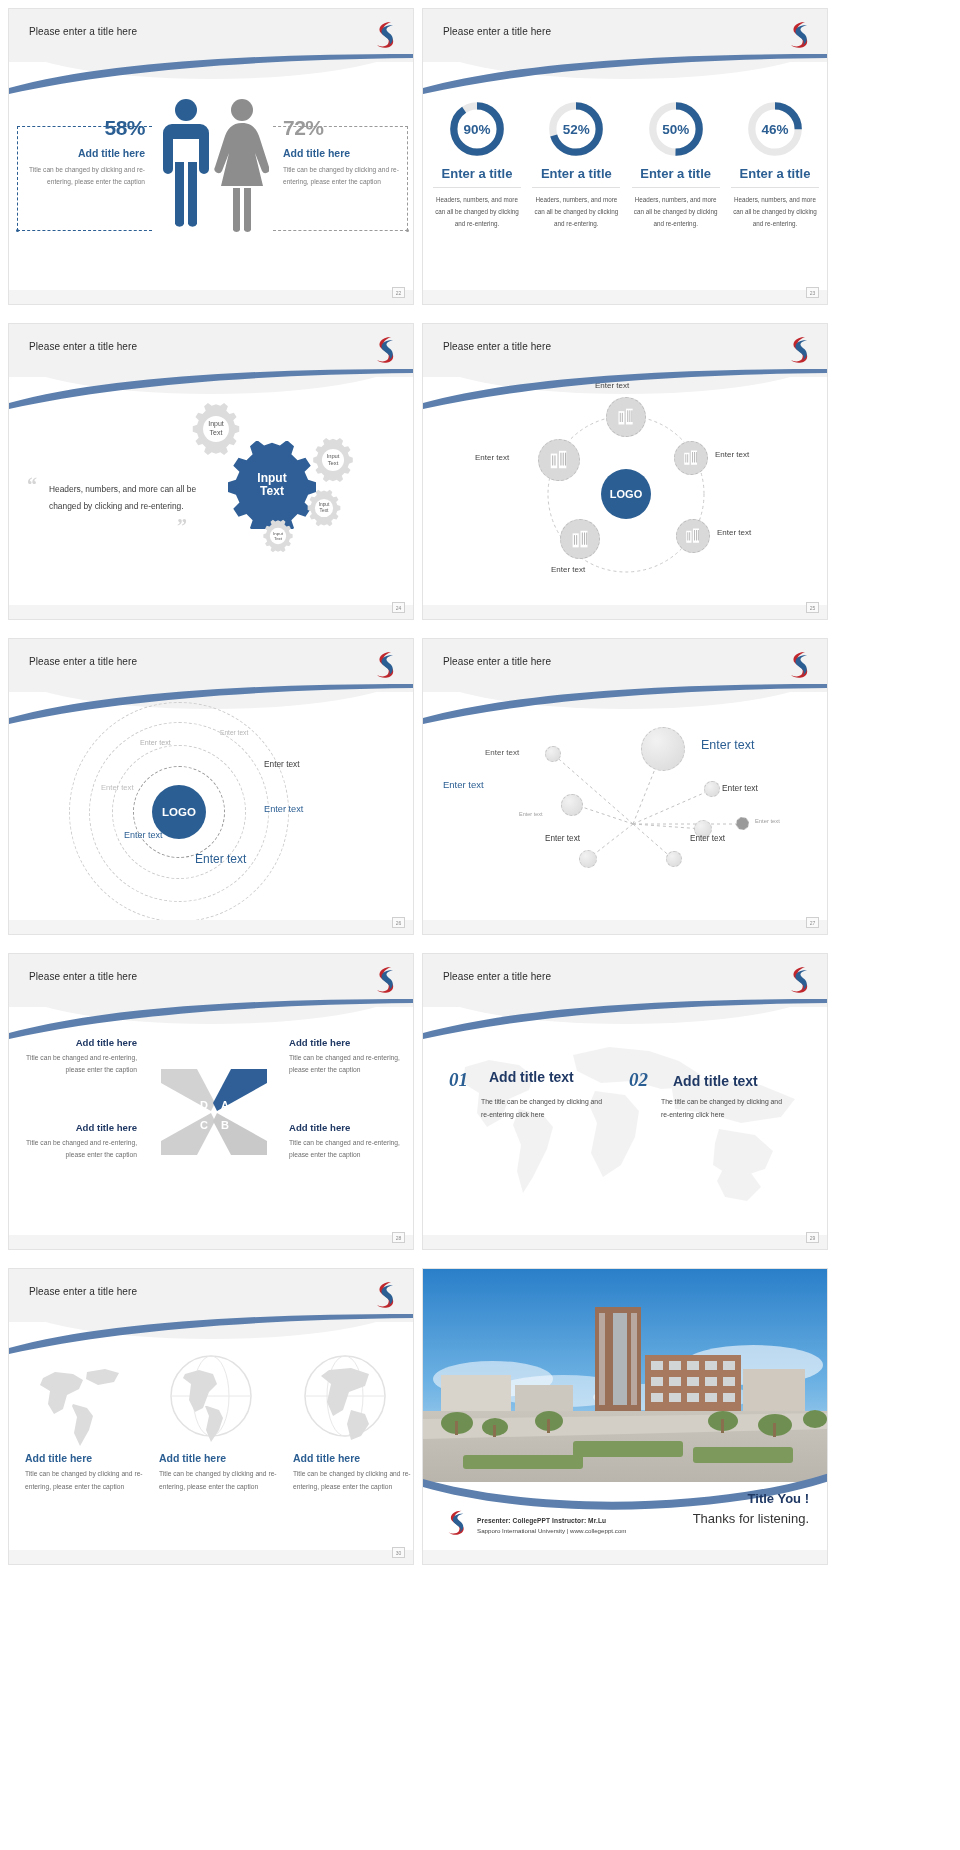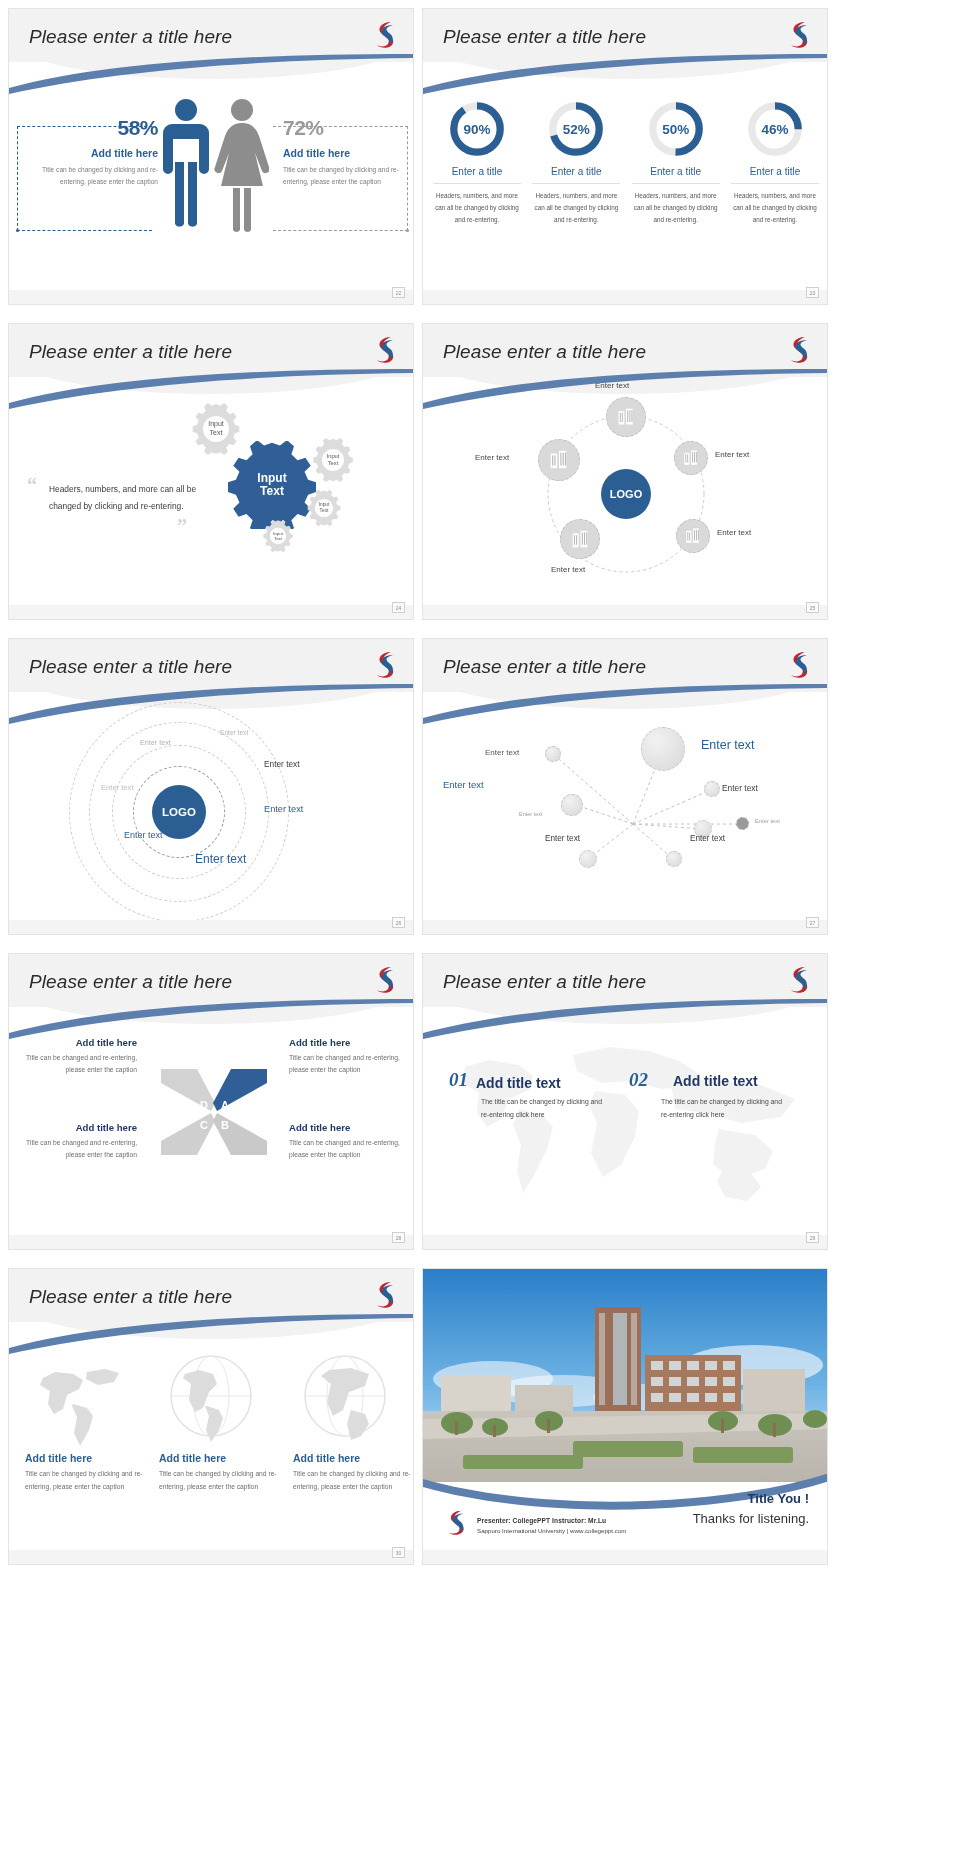--- a/index.html
+++ b/index.html
@@ -29,62 +29,61 @@
     position:absolute; left:0; top:0; width:100%; height:53px;
     background:#f2f2f2;
   }
   .hdr-curve {
     position:absolute; left:0; top:30px; width:100%; height:40px;
     background:#f2f2f2;
     border-radius: 0 0 50% 50% / 0 0 100% 100%;
   }
   .title {
     position:absolute; left:20px; top:17px;
-    font-size:19px; color:#2b2b2b; letter-spacing:.1px;
+    font-size:10px; color:#2b2b2b; letter-spacing:.1px;
     z-index:5;
-    font-style:italic;
   }
   .logo { position:absolute; right:14px; top:10px; width:28px; height:30px; z-index:6;}
   .swoosh {
     position:absolute; left:0; top:45px; width:100%; height:40px; z-index:2;
     overflow:hidden;
   }
   .swoosh svg{display:block;}
   .pnum {
     position:absolute; right:8px; bottom:6px;
     width:13px;height:11px; border:1px solid #cfcfcf; background:#fafafa;
     font-size:5px; color:#8e8e8e; text-align:center; line-height:10px; z-index:9;
   }
   .footbar{
     position:absolute; left:0; bottom:0; width:100%; height:14px; background:#f4f4f4;
   }
   .body { position:absolute; left:0; top:55px; width:100%; bottom:14px; }
 
   
   .s1-left, .s1-right { position:absolute; top:52px; width:118px;}
-  .s1-left{ left:31px; text-align:right;}
+  .s1-left{ left:18px; text-align:right;}
   .s1-right{ left:274px; text-align:left;}
   .pct { font-size:21px; font-weight:bold; letter-spacing:-.5px;}
   .pct.blue{color:#2b5e92;} .pct.gray{color:#9a9a9a;}
   .addt { font-size:10.5px; font-weight:bold; color:#2b5e92; margin-top:7px;}
   .capt { font-size:6.6px; color:#7d7d7d; line-height:1.75; margin-top:5px;}
   .dashbox{ position:absolute; left:8px; top:62px; width:135px; height:105px;
     border:1px dashed #2b5e92; border-right:none; }
   .dashbox2{ position:absolute; left:264px; top:62px; width:135px; height:105px;
     border:1px dashed #9a9a9a; border-left:none; }
   .dot{position:absolute;width:3px;height:3px;border-radius:50%;}
   .figs{position:absolute; left:150px; top:32px; width:110px; height:170px;}
 
   
   .donuts{position:absolute; left:10px; top:36px; width:386px; display:flex; justify-content:space-between;}
   .dcol{width:88px; text-align:center;}
   .dring{position:relative;width:58px;height:58px;margin:0 auto;}
   .dring .dv{position:absolute;inset:0;display:flex;align-items:center;justify-content:center;
     font-size:13.5px;font-weight:bold;color:#2b5e92;}
-  .dtitle{font-size:10px;font-weight:normal;color:#2b5e92;margin-top:8px;
+  .dtitle{font-size:13px;font-weight:bold;color:#2b5e92;margin-top:8px;
     padding-bottom:6px;border-bottom:1px solid #e0e0e0;}
   .ddesc{font-size:6.3px;color:#555;line-height:1.9;margin-top:6px;}
 
   
   .quote{position:absolute;left:18px;top:95px;width:175px;}
   .qmark{font-size:20px;color:#d5d5d5;font-weight:bold;font-family:"Liberation Serif",serif;}
   .qtext{font-size:8.4px;color:#3b3b3b;line-height:2.0;}
   .gearwrap{position:absolute;left:175px;top:18px;width:215px;height:200px;}
   .gear{position:absolute;}
   .gear span{position:absolute;inset:0;display:flex;flex-direction:column;
@@ -597,21 +596,21 @@
           <path d="M42 58 l24 -7 l30 5 l14 11 l-4 14 l-20 9 l-8 20 l-14 8 l-10 -14 l2 -20 l-16 -10 Z"></path>
           <path d="M96 100 l24 6 l10 12 l-6 22 l-14 28 l-10 16 l-6 -22 l4 -26 l-8 -20 Z"></path>
           <path d="M150 46 l36 -8 l40 4 l30 10 l22 14 l-10 12 l-30 2 l-28 -8 l-32 2 l-24 -12 Z"></path>
           <path d="M172 82 l30 4 l14 16 l-4 26 l-14 28 l-18 12 l-12 -24 l6 -30 l-8 -18 Z"></path>
           <path d="M248 74 l40 -4 l50 6 l34 14 l-14 18 l-40 6 l-36 -10 l-30 -4 Z"></path>
           <path d="M296 120 l36 6 l18 16 l-8 18 l-30 10 l-22 -14 l2 -22 Z"></path>
           <path d="M300 160 l28 4 l10 14 l-14 14 l-22 -4 l-8 -16 Z"></path>
         </g>
       </svg>
       <div style="position:absolute;left:26px;top:60px;width:160px;">
-        <div style="display:flex;align-items:flex-end;gap:8px;">
+        <div style="display:flex;align-items:flex-start;gap:21px;">
           <div class="num">01</div>
           <div class="nhead">Add title text</div>
         </div>
         <div class="ndesc" style="margin-left:32px;">The title can be changed by clicking and re-entering click here</div>
       </div>
       <div style="position:absolute;left:206px;top:60px;width:160px;">
         <div style="display:flex;align-items:baseline;gap:25px;">
           <div class="num">02</div>
           <div class="nhead">Add title text</div>
         </div>

